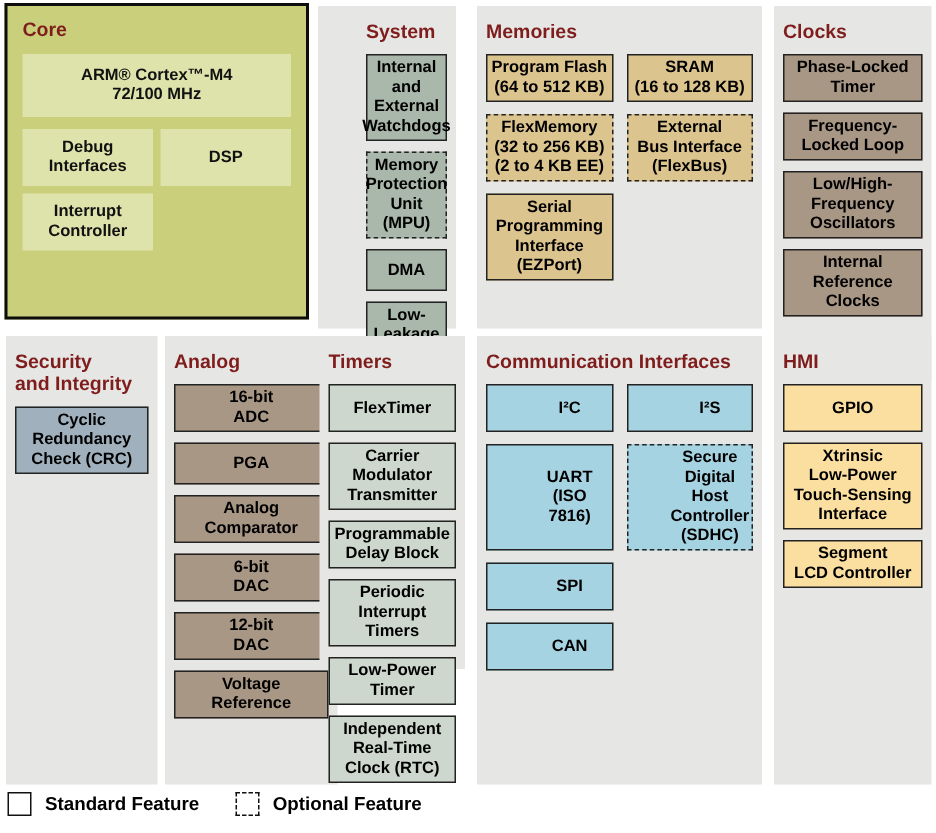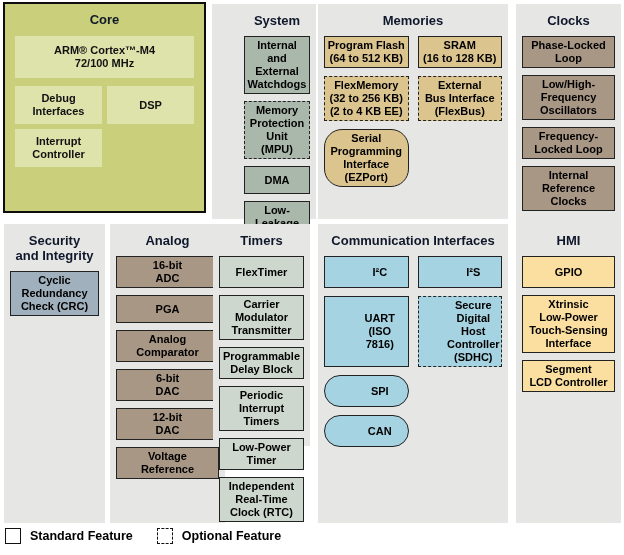--- a/index.html
+++ b/index.html
@@ -1,22 +1,22 @@
 <!DOCTYPE html>
 <html><head>
 <meta charset="utf-8">
 <style>
   html, body { margin:0; padding:0; background:#ffffff; }
   body { width:624px; height:555px; font-family:"Liberation Sans", sans-serif; color:#111; }
   .canvas { position:relative; width:624px; height:555px; background:#ffffff; overflow:hidden; }
 
   .panel { position:absolute; background:#e6e6e4; box-sizing:border-box; padding:6px; }
   .panel .title {
-    text-align:center; font-weight:bold; font-size:13px; line-height:15px;
-    margin:3px 0 8px; white-space:pre-line; color:#0f172a;
+    font-weight:bold; font-size:13px; line-height:15px;
+    margin:3px 0 8px; white-space:pre-line; color:#7f1d1d;
   }
 
   .col  { display:flex; flex-direction:column; gap:7px; }
   .grid2{ display:grid; grid-template-columns:1fr 1fr; column-gap:9px; row-gap:8px; }
 
   .block {
     box-sizing:border-box; border:1px solid #222;
     display:flex; align-items:center; justify-content:center;
     text-align:center; white-space:pre-line;
     font-size:11px; line-height:13px; font-weight:bold; color:#000;
@@ -44,30 +44,30 @@
     background:#dee3ab; border:none;
     display:flex; align-items:center; justify-content:center;
     text-align:center; white-space:pre-line;
     font-size:11px; line-height:13px; font-weight:bold; box-sizing:border-box;
   }
   .core-arm { min-height:42px; margin-bottom:8px; }
   .core-grid { display:grid; grid-template-columns:1fr 1fr; gap:5px; }
   .core-grid .core-block { min-height:38px; }
 
   
-  .system   { left:212px; top:4px;  width:104px;  height:215px;padding-left:32px; }
+  .system   { left:212px; top:4px;  width:92px;  height:215px;padding-left:32px; }
   .memories { left:318px; top:4px;  width:190px; height:215px; }
   .clocks   { left:516px; top:4px;  width:105px; height:250px; }
   .security { left:4px;   top:224px; width:101px; height:299px; }
   .analog   { left:110px; top:224px; width:115px;  height:299px; }
   .timers   { left:213px; top:224px; width:97px;  height:222px; }
   .comm     { left:318px; top:224px; width:190px; height:299px; }
   .hmi      { left:516px; top:224px; width:105px; height:299px; }
 
-  .span1 { grid-column:1;border-radius:18px; }
+  .span1 { grid-column:1; }
 
   
   .legend { position:absolute; left:5px; top:528px; display:flex; align-items:center; }
   .swatch { width:16px; height:16px; background:#ffffff; box-sizing:border-box; }
   .swatch.solid  { border:1.5px solid #111; }
   .swatch.dashed { border:1.5px dashed #111; }
   .legend-label { font-size:12.5px; font-weight:bold; margin-left:9px; color:#000; }
   .legend-gap { width:24px; }
 </style>
 </head>
@@ -120,26 +120,26 @@
 Programming
 Interface
 (EZPort)</div>
     </div>
   </section>
 
   <section class="panel clocks">
     <div class="title">Clocks</div>
     <div class="col">
       <div class="block brown">Phase-Locked
-Loop</div>
+Timer</div>
+      <div class="block brown">Frequency-
+Locked Loop</div>
       <div class="block brown">Low/High-
 Frequency
 Oscillators</div>
-      <div class="block brown">Frequency-
-Locked Loop</div>
       <div class="block brown">Internal
 Reference
 Clocks</div>
     </div>
   </section>
 
   <section class="panel security">
     <div class="title">Security
 and Integrity</div>
     <div class="col">

